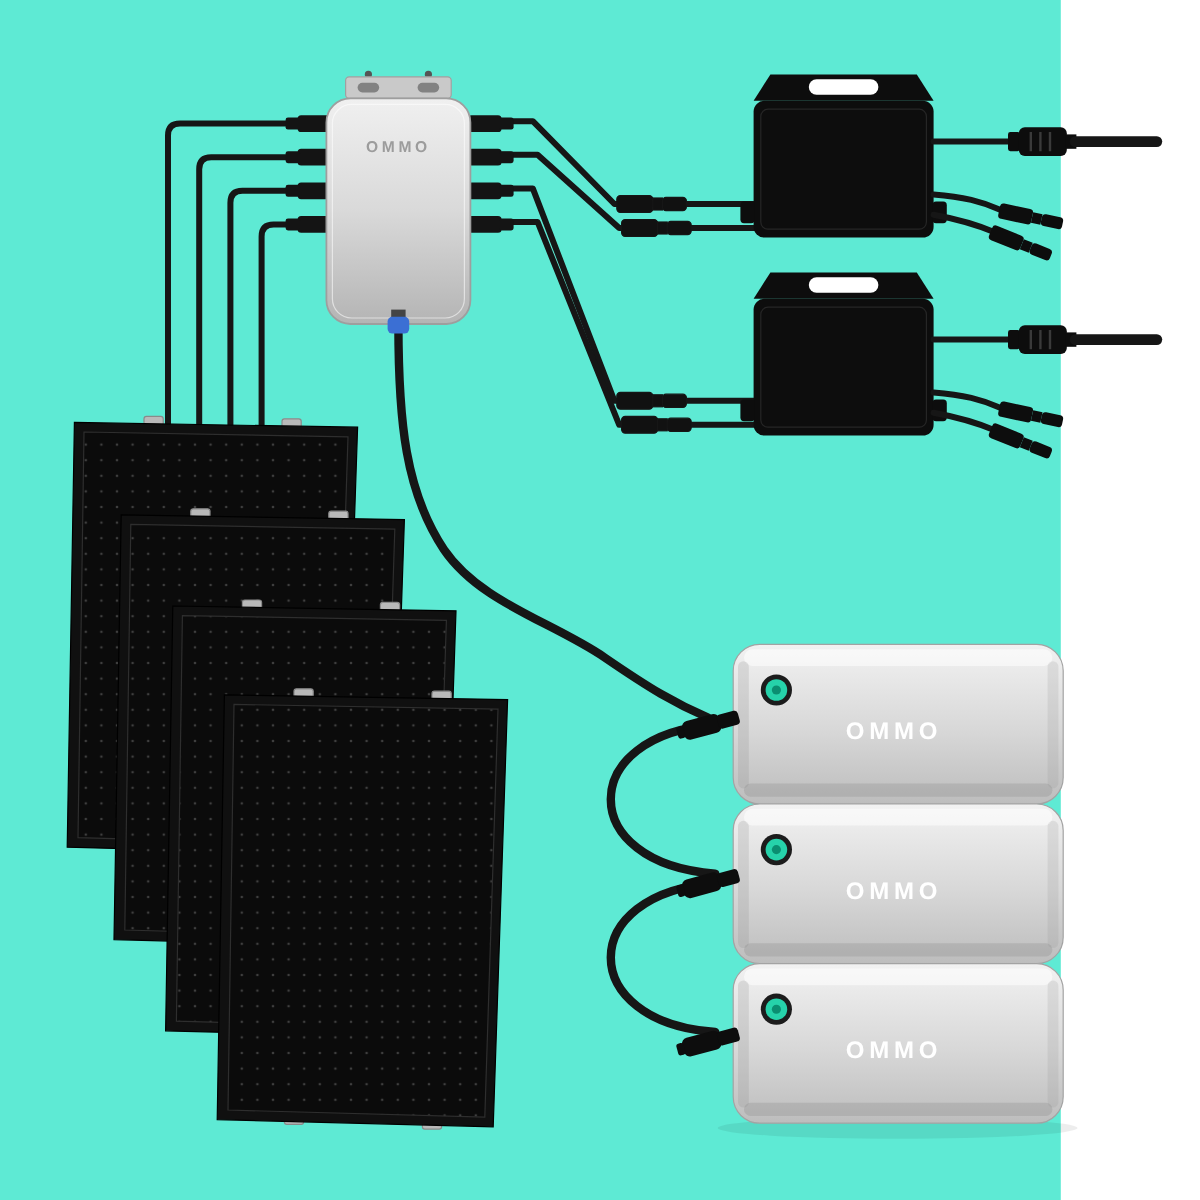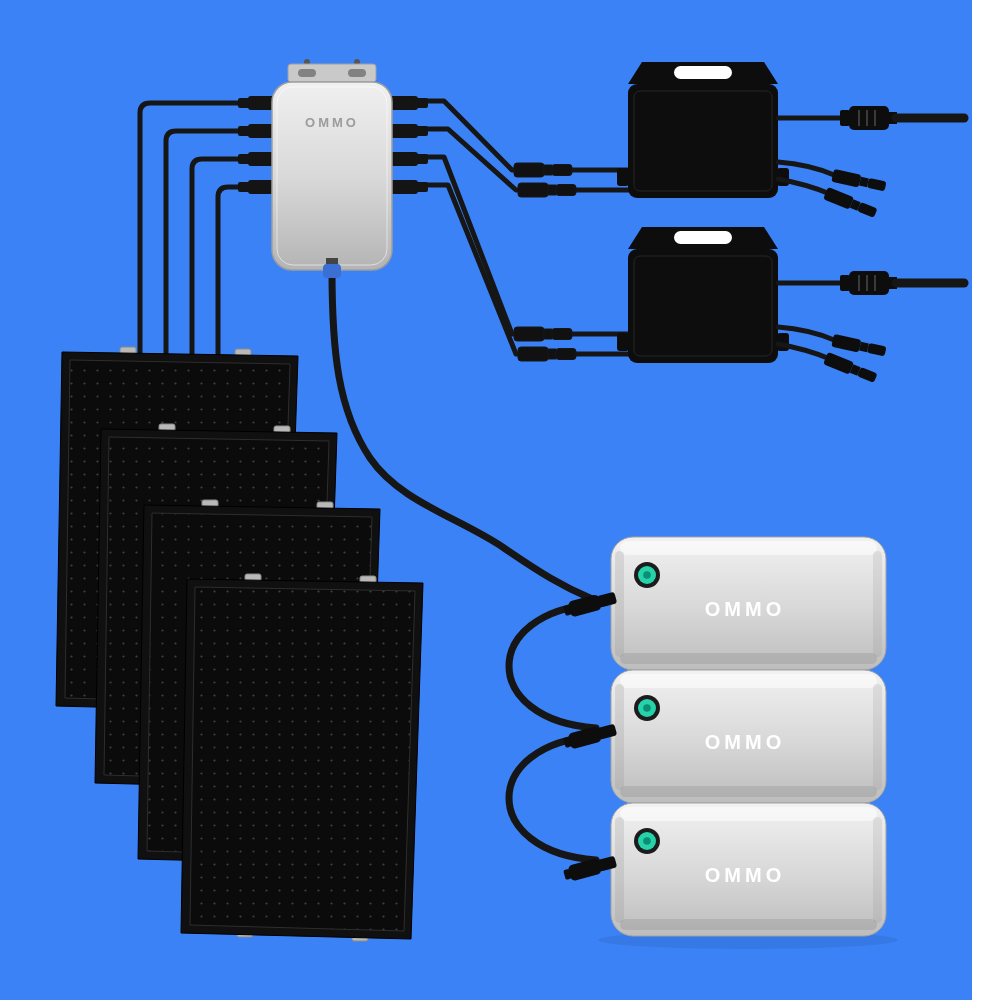--- a/index.html
+++ b/index.html
@@ -1,16 +1,16 @@
 <!DOCTYPE html>
 <html><head>
 <meta charset="utf-8">
 <style>
   html,body{margin:0;padding:0;width:1000px;height:1000px;background:#ffffff;overflow:hidden;}
-  .stage{position:relative;width:972px;height:1000px;background:#3b82f6;}
+  .stage{position:relative;width:884px;height:1000px;background:#5eead4;}
   svg{display:block;}
   .cable5{fill:none;stroke-width:5;stroke-linecap:round;stroke-linejoin:round;}
   .cable7{fill:none;stroke-width:7;stroke-linecap:round;stroke-linejoin:round;}
   .cable9{fill:none;stroke-width:9;stroke-linecap:round;stroke-linejoin:round;}
   .brand-sm{font-family:"Liberation Sans",sans-serif;font-weight:700;font-size:13px;letter-spacing:3px;}
   .brand-lg{font-family:"Liberation Sans",sans-serif;font-weight:700;font-size:20px;letter-spacing:4px;}
   text{user-select:none;}
 </style>
 </head>
 <body>

